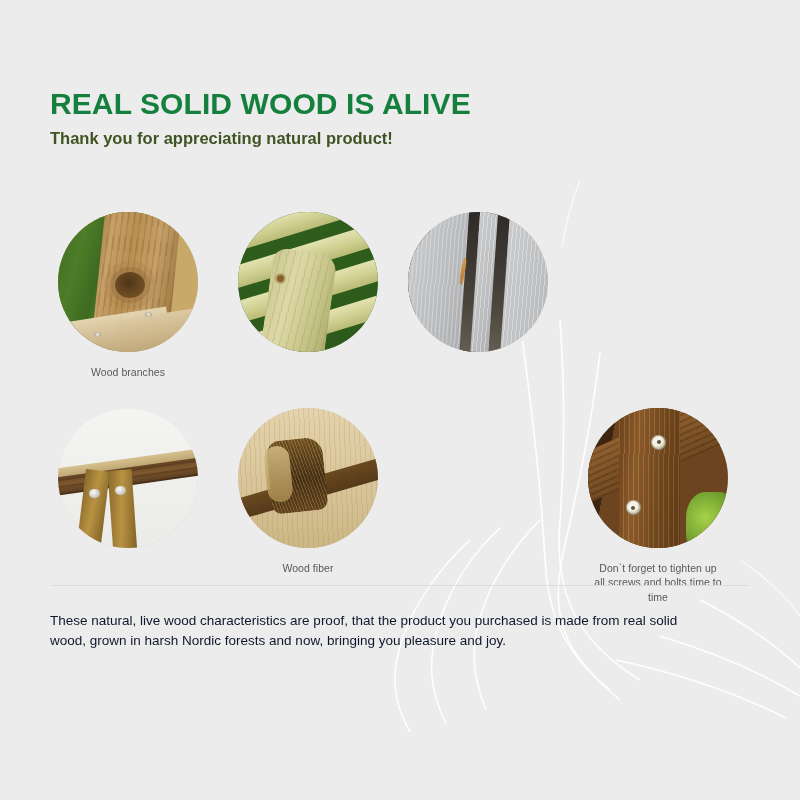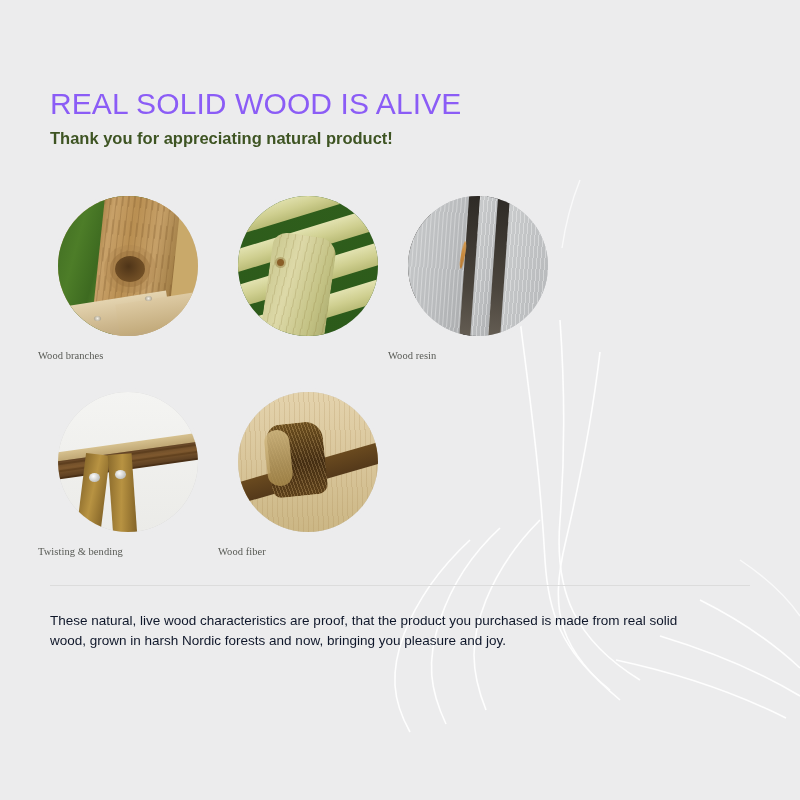--- a/index.html
+++ b/index.html
@@ -31,23 +31,23 @@
   
   .header {
     position: absolute;
     left: 50px;
     top: 88px;
     width: 700px;
   }
   .title {
     margin: 0;
     font-size: 30px;
-    font-weight: 400;
+    font-weight: 700;
     letter-spacing: 0.1px;
-    color: #8b5cf6;
+    color: #15803d;
     line-height: 1.08;
   }
   .subtitle {
     margin: 9px 0 0 0;
     font-size: 16.5px;
     font-weight: 700;
     color: #3e5423;
     line-height: 1.2;
   }
 
@@ -57,24 +57,23 @@
     left: 0;
     top: 196px;
     width: 800px;
   }
   .row {
     position: relative;
     height: 196px;
   }
   .item {
     position: absolute;
-    top: 0;
+    top: 16px;
     width: 180px;
-    text-align: left;
-    font-family: Liberation Serif, serif;
+    text-align: center;
   }
   .item .circle-wrap {
     position: relative;
     width: 140px;
     height: 140px;
     margin: 0 auto;
   }
   .circle {
     position: absolute;
     left: 0;
@@ -474,58 +473,72 @@
             <div class="photo ph-resin">
               <div class="plank" style="left:-6%;width:46%"></div>
               <div class="gap" style="left:40%;width:9%"></div>
               <div class="plank" style="left:48%;width:14%"></div>
               <div class="gap" style="left:61%;width:9%"></div>
               <div class="plank" style="left:69%;width:45%"></div>
               <div class="streak"></div>
             </div>
           </div>
         </div>
-        <div class="caption">Wood resin</div>
       </div>
 
 
     </div>
 
     <div class="row">
 
       <div class="item" style="left:38px">
         <div class="circle-wrap">
           <div class="circle">
             <div class="photo ph-twist">
               <div class="top-edge"></div>
               <div class="front"></div>
               <div class="leg" style="left:16%;transform:rotate(7deg)"></div>
               <div class="leg" style="left:38%;transform:rotate(-4deg)"></div>
               <span class="bolt" style="left:22%;top:58%"></span>
               <span class="bolt" style="left:41%;top:56%"></span>
             </div>
           </div>
         </div>
-        <div class="caption">Twisting &amp; bending</div>
       </div>
 
       <div class="item" style="left:218px">
         <div class="circle-wrap">
           <div class="circle">
             <div class="photo ph-fiber">
               <div class="strip"></div>
               <div class="blob"></div>
               <div class="blob-hi"></div>
             </div>
           </div>
         </div>
         <div class="caption">Wood fiber</div>
       </div>
 
 
+      <div class="item" style="left:568px">
+        <div class="circle-wrap">
+          <div class="circle">
+            <div class="photo ph-screws">
+              <div class="slant"></div>
+              <div class="foliage"></div>
+              <div class="postv"></div>
+              <span class="scr" style="left:45%;top:19%"></span>
+              <span class="scr" style="left:27%;top:66%"></span>
+            </div>
+          </div>
+        </div>
+        <div class="caption" style="white-space:pre-line">Don`t forget to tighten up
+all screws and bolts time to
+time</div>
+      </div>
 
     </div>
   </div>
 
   <div class="divider"></div>
 
   <p class="footnote">These natural, live wood characteristics are proof, that the product you purchased is made from real solid wood, grown in harsh Nordic forests and now, bringing you pleasure and joy.</p>
 
 </div>
 

